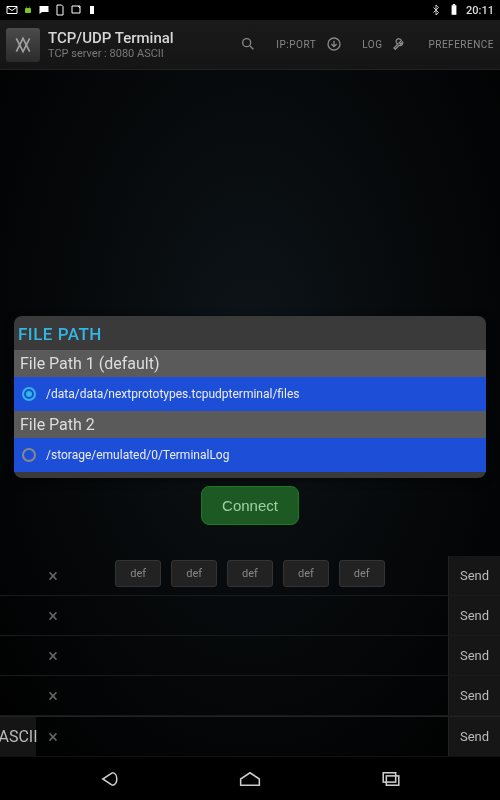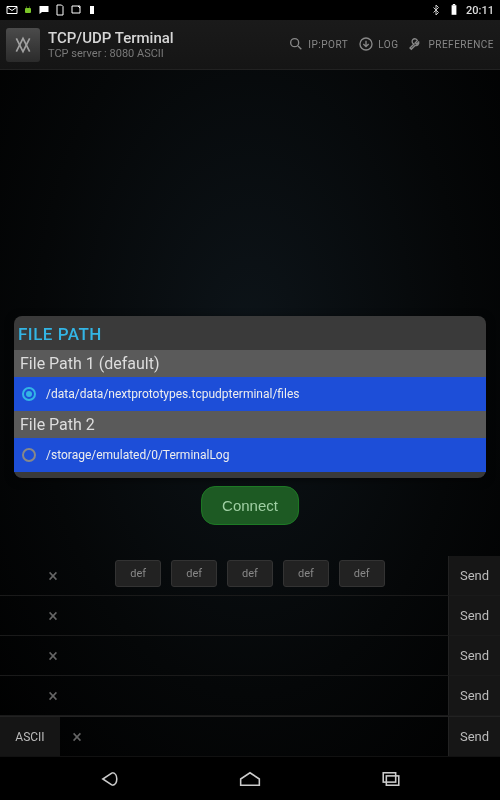--- a/index.html
+++ b/index.html
@@ -14,51 +14,51 @@
   .status-ico svg { width: 12px; height: 12px; }
 
   
   .app-header { height: 50px; background: linear-gradient(#1a1a1a,#151515); display: flex; align-items: center; padding: 0 6px; border-bottom: 1px solid #222; }
   .app-icon { width: 34px; height: 34px; background: linear-gradient(#4b4b4b,#2b2b2b); border-radius: 3px; display:flex; align-items:center; justify-content:center; }
   .app-icon svg { width: 20px; height: 20px; opacity: .8; }
   .app-titles { margin-left: 8px; display: flex; flex-direction: column; }
   .app-title { color: #d6d6d6; font-size: 15px; font-weight: 500; }
   .app-sub { color: #7a7a7a; font-size: 11px; }
   .hdr-actions { margin-left: auto; display: flex; gap: 10px; align-items: center; }
-  .hdr-btn { display: flex; align-items: center; gap: 4px; color: #888; font-size: 10px; letter-spacing: .5px; }
+  .hdr-btn { display: flex; align-items: center; gap: 20px; color: #888; font-size: 10px; letter-spacing: .5px; }
   .hdr-btn svg { width: 16px; height: 16px; }
 
   
   .content { position: absolute; top: 70px; bottom: 44px; left: 0; right: 0; background: radial-gradient(ellipse at 50% 40%, #0d1419 0%, #050708 60%, #000 100%); }
 
   
   .panel { position: absolute; left: 14px; right: 14px; top: 246px; background: #3a3a3a; border-radius: 8px; padding-bottom: 6px; box-shadow: 0 2px 8px rgba(0,0,0,.5); }
   .panel-title { color: #33b5e5; font-size: 17px; font-weight: 500; padding: 8px 4px 6px; background: transparent; letter-spacing: .5px; }
   .sec-head { background: #5a5a5a; color: #ddd; font-size: 16px; padding: 4px 6px; }
   .radio-row { display: flex; align-items: center; gap: 10px; padding: 10px 8px; background: #1d4ed8; }
   .radio { width: 14px; height: 14px; border-radius: 50%; border: 2px solid #888; position: relative; flex: 0 0 14px; }
   .radio.checked { border-color: #33b5e5; }
   .radio.checked::after { content: ""; position: absolute; inset: 2px; border-radius: 50%; background: #33b5e5; }
   .path-text { color: #eee; font-size: 12px; word-break: break-all; }
 
   
-  .connect-btn { position: absolute; left: 50%; top: 416px; transform: translateX(-50%); background: #1d5a23; color: #9fcfa3; border: 1px solid #1d7a25; border-radius: 14px; padding: 10px 20px; font-size: 15px; }
+  .connect-btn { position: absolute; left: 50%; top: 416px; transform: translateX(-50%); background: #1d5a23; color: #9fcfa3; border: 1px solid #1d7a25; border-radius: 8px; padding: 10px 20px; font-size: 15px; }
 
   
   .def-row { position: absolute; top: 458px; left: 0; right: 0; display: flex; justify-content: center; gap: 10px; }
   .def-pill { background: #222; border: 1px solid #333; border-radius: 3px; color: #888; font-size: 11px; padding: 6px 14px; margin-top: 32px; }
 
   
   .rows { position: absolute; top: 486px; left: 0; right: 0; }
   .srow { height: 40px; display: flex; align-items: center; border-bottom: 1px solid #1a1a1a; }
   .srow .x { width: 34px; text-align: center; color: #666; font-size: 18px; margin-left: 36px; }
   .srow .field { flex: 1; height: 100%; }
   .srow .send { width: 52px; text-align: center; color: #bbb; font-size: 13px; background: #161616; height: 100%; display:flex; align-items:center; justify-content:center; border-left: 1px solid #222; }
   .ascii-row { height: 40px; display: flex; align-items: center; border-top: 1px solid #222; }
-  .ascii-lbl { width: 60px; text-align: center; color: #bbb; font-size: 12px; background: #151515; height: 100%; display:flex; align-items:center; justify-content:center; }
+  .ascii-lbl { width: 36px; text-align: center; color: #bbb; font-size: 16px; background: #151515; height: 100%; display:flex; align-items:center; justify-content:center; }
   .ascii-row .x { width: 34px; text-align: center; color: #666; font-size: 18px; }
   .ascii-row .send { margin-left:auto; width: 52px; text-align: center; color: #bbb; font-size: 13px; background: #161616; height: 100%; display:flex; align-items:center; justify-content:center; border-left: 1px solid #222; }
 
   
   .navbar { position: absolute; bottom: 0; left: 0; right: 0; height: 44px; background: #000; border-top: 1px solid #111; display: flex; justify-content: space-evenly; align-items: center; }
   .nav-btn { width: 64px; height: 32px; display:flex; align-items:center; justify-content:center; color: #ccc; }
   .nav-btn svg { width: 28px; height: 22px; }
 </style>
 </head>
 <body>

